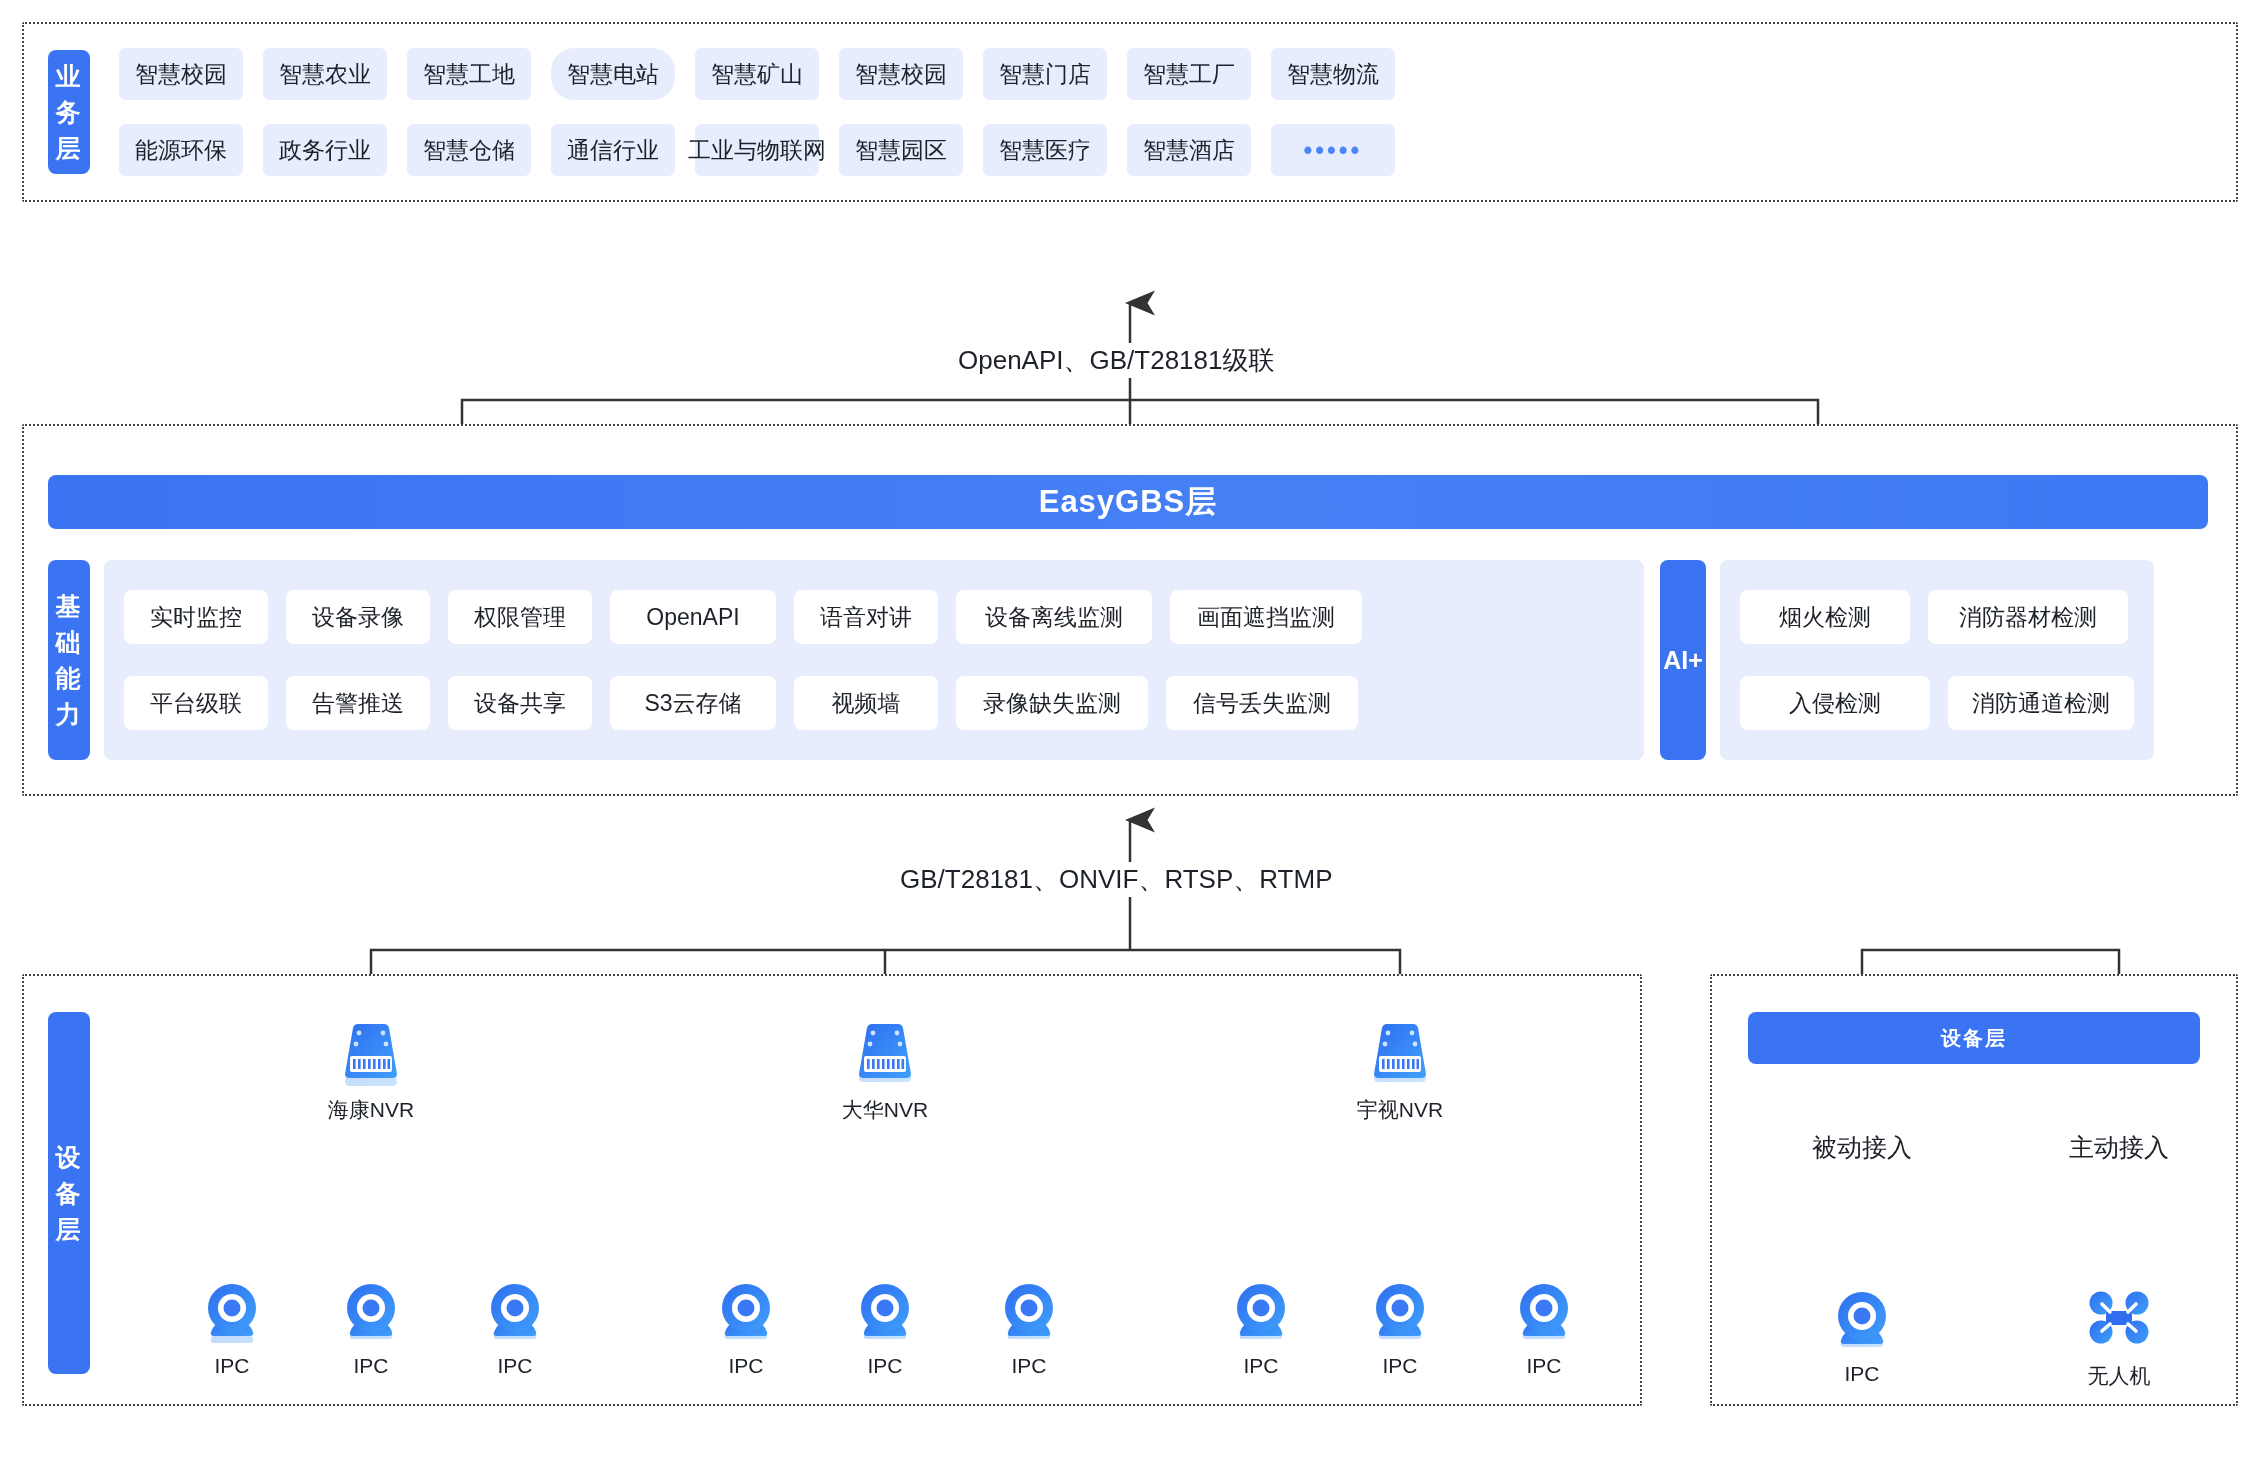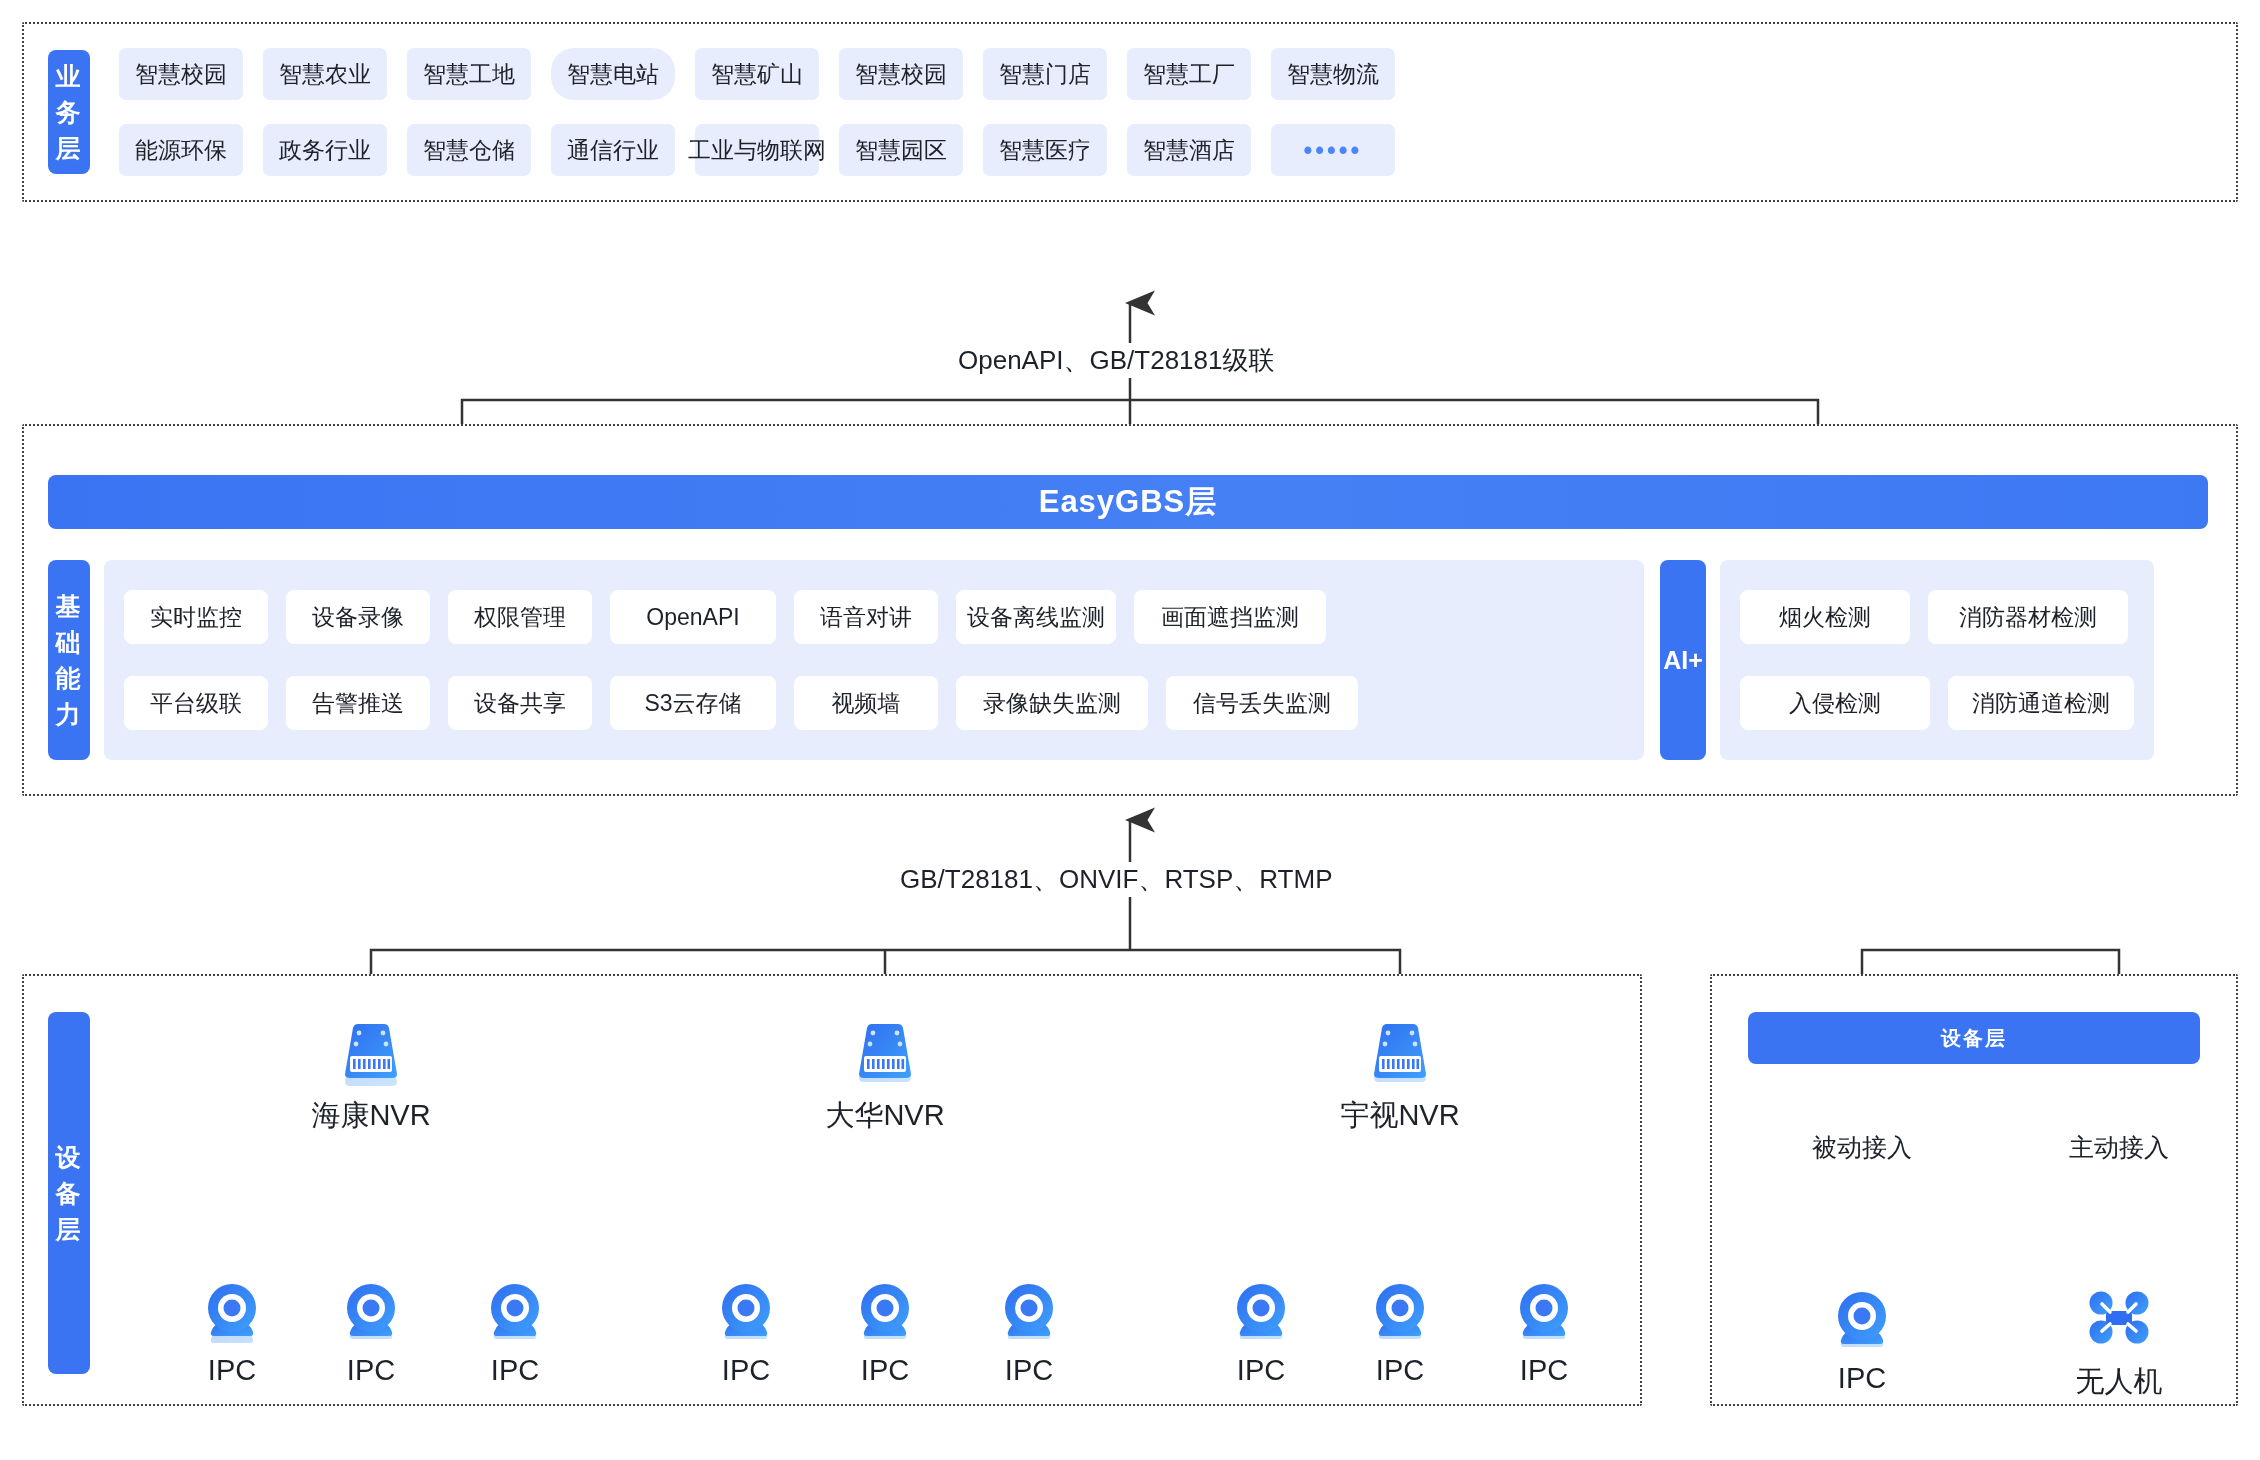--- a/index.html
+++ b/index.html
@@ -105,21 +105,21 @@
   
   .conn-label {
     position: absolute;
     font-size: 26px;
     color: #1d2129;
     white-space: nowrap;
   }
 
   
   .dev-node { position: absolute; display: flex; flex-direction: column; align-items: center; }
-  .dev-label { font-size: 29px; color: #1d2129; margin-top: 6px; white-space: nowrap; }
+  .dev-label { font-size: 21px; color: #1d2129; margin-top: 6px; white-space: nowrap; }
 
   .dev-bar {
     position: absolute;
     background: #3a74f2;
     border-radius: 8px;
     color: #fff;
     font-size: 20px;
     font-weight: 700;
     display: flex; align-items: center; justify-content: center;
     letter-spacing: 2px;
@@ -219,21 +219,21 @@
       <span>能</span>
       <span>力</span>
     </div>
     <div class="cap-body" style="width:1540px; height:200px;">
       <div class="cap-row">
         <div class="cap-item" style="width:144px;">实时监控</div>
         <div class="cap-item" style="width:144px;">设备录像</div>
         <div class="cap-item" style="width:144px;">权限管理</div>
         <div class="cap-item" style="width:166px;">OpenAPI</div>
         <div class="cap-item" style="width:144px;">语音对讲</div>
-        <div class="cap-item" style="width:160px;">设备离线监测</div>
+        <div class="cap-item" style="width:196px;">设备离线监测</div>
         <div class="cap-item" style="width:192px;">画面遮挡监测</div>
       </div>
       <div class="cap-row">
         <div class="cap-item" style="width:144px;">平台级联</div>
         <div class="cap-item" style="width:144px;">告警推送</div>
         <div class="cap-item" style="width:144px;">设备共享</div>
         <div class="cap-item" style="width:166px;">S3云存储</div>
         <div class="cap-item" style="width:144px;">视频墙</div>
         <div class="cap-item" style="width:192px;">录像缺失监测</div>
         <div class="cap-item" style="width:192px;">信号丢失监测</div>

